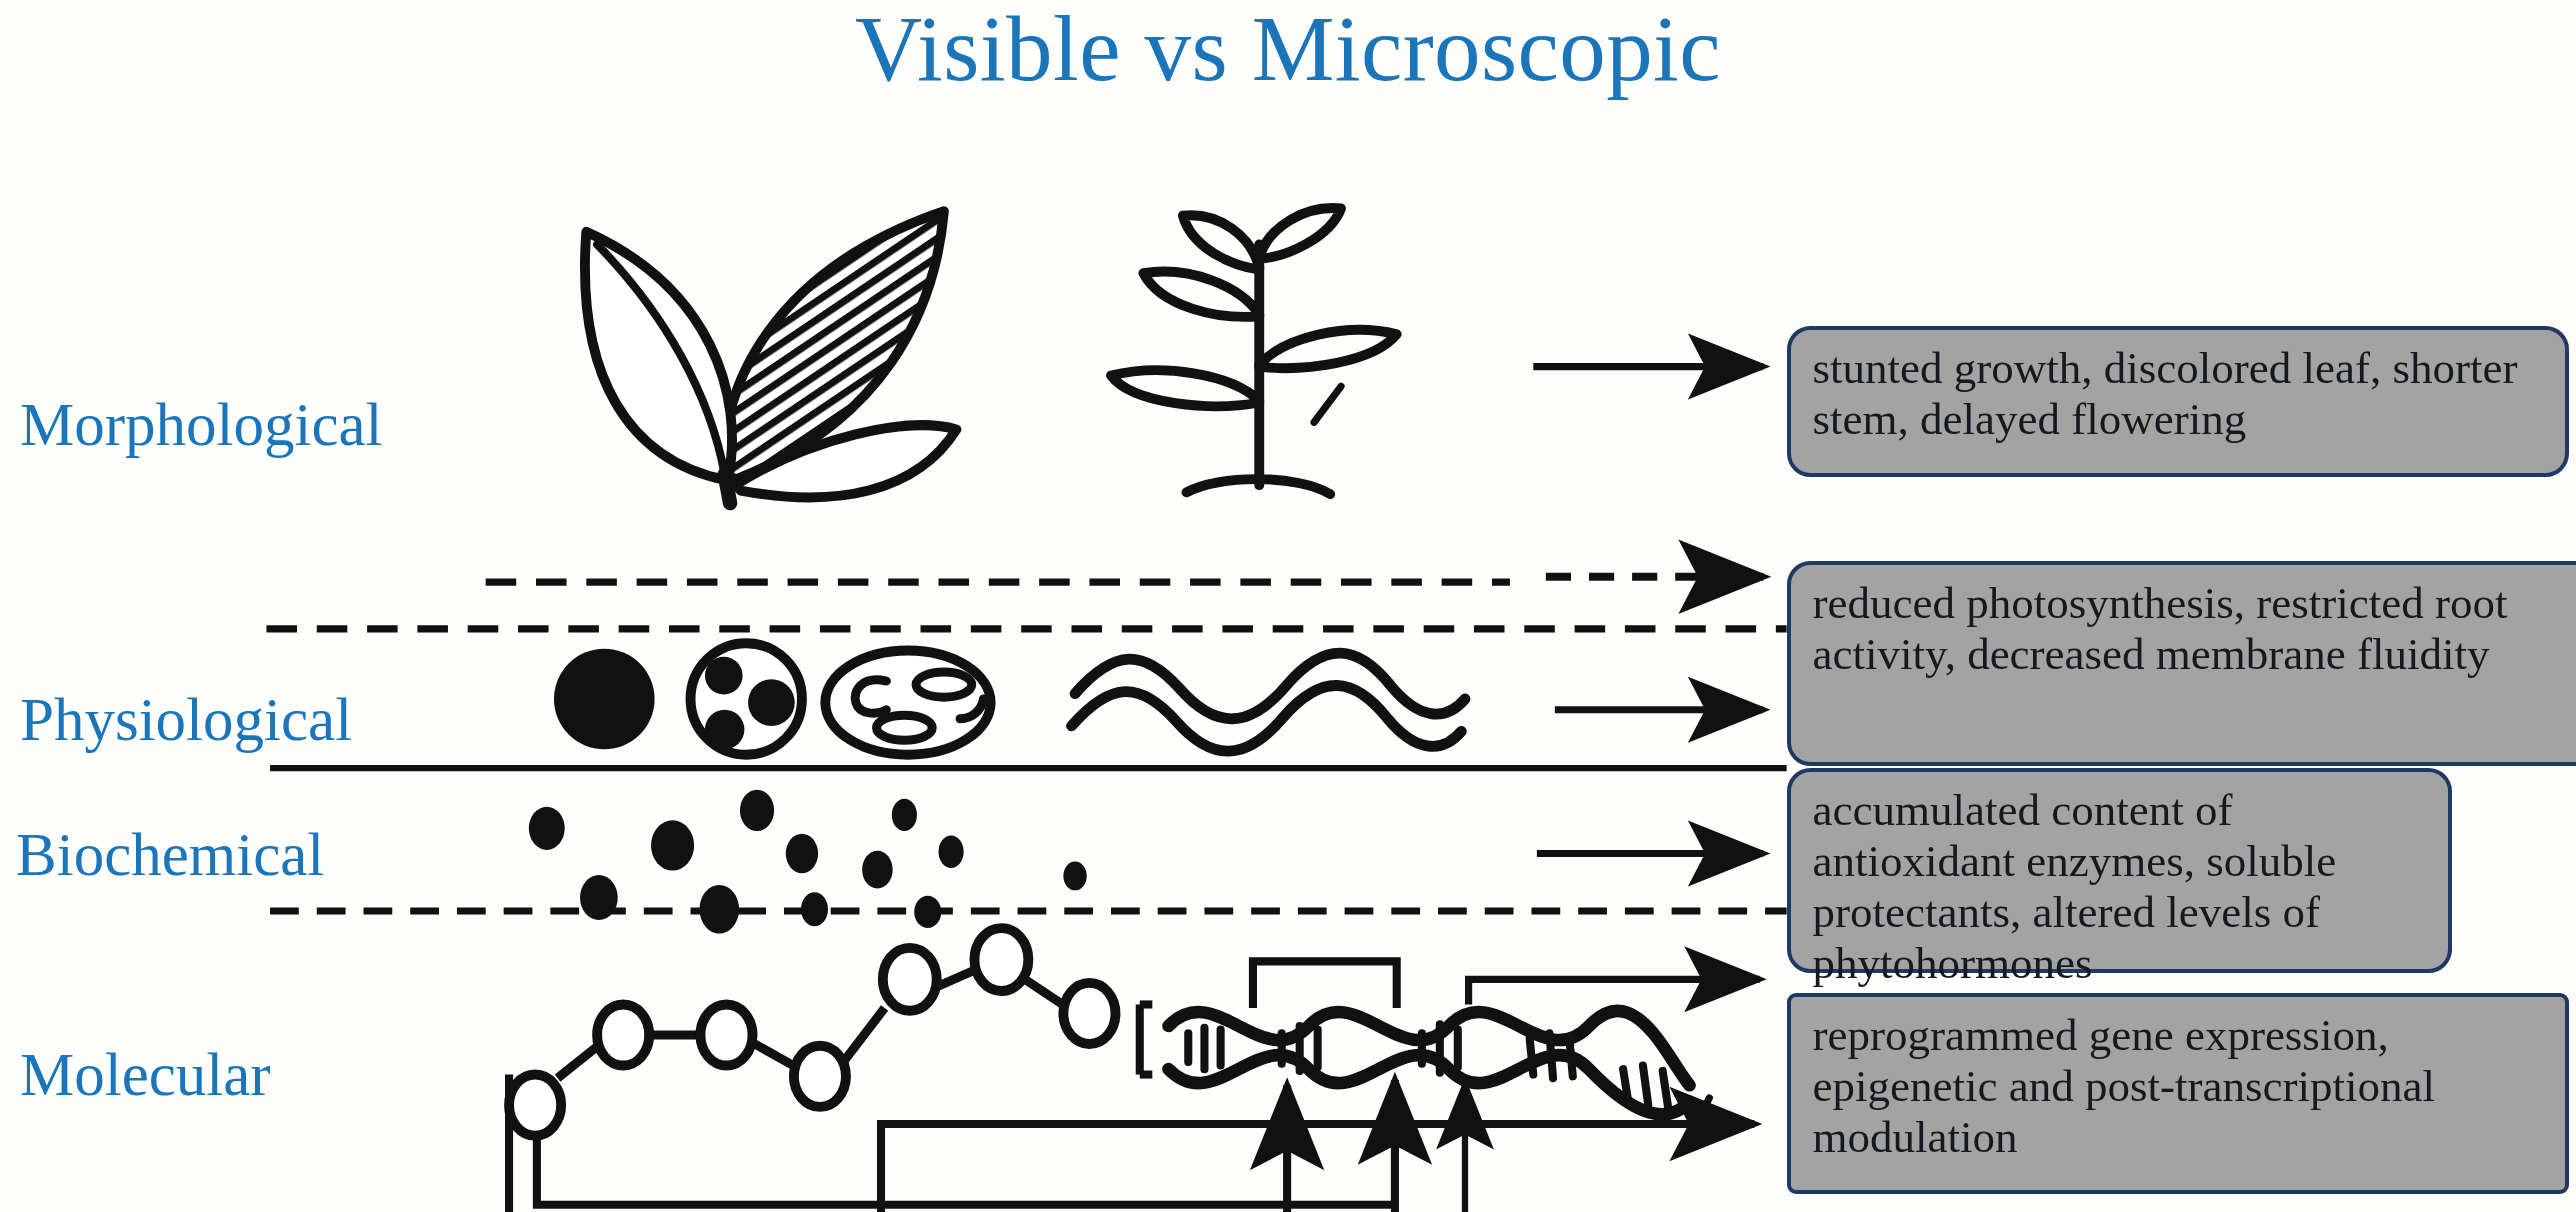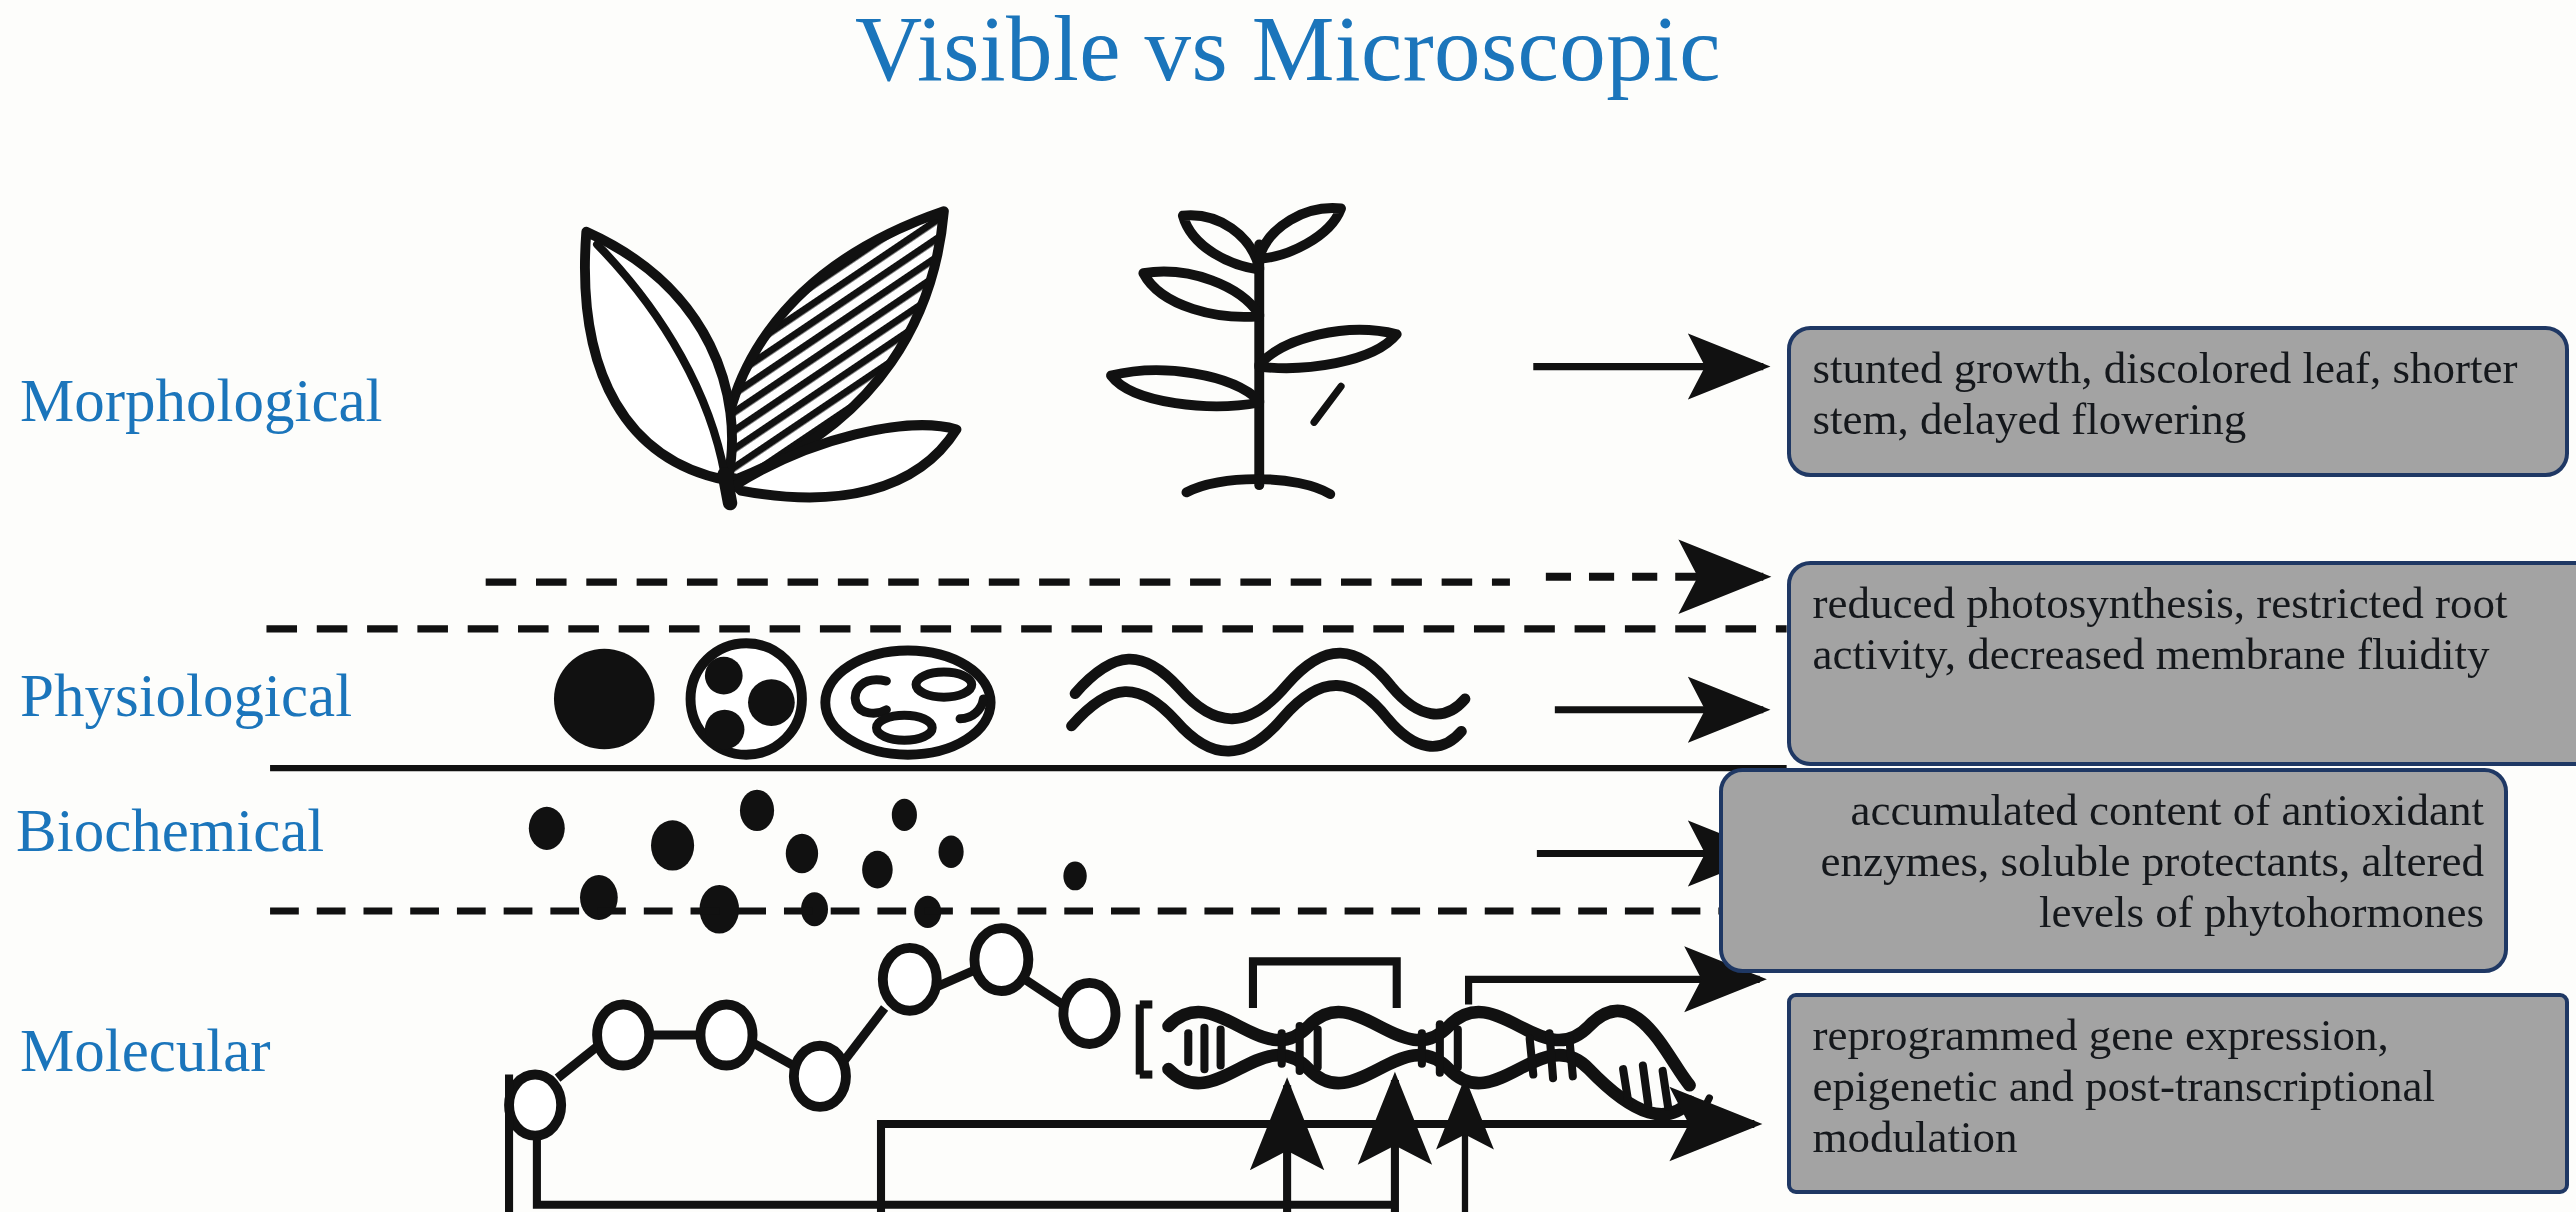--- a/index.html
+++ b/index.html
@@ -25,20 +25,21 @@
   }
 
   
   .cat{
     position:absolute;
     color:#1b75bb;
     font-size:61px;
     font-family:"Liberation Serif",serif;
     white-space:nowrap;
     line-height:1;
+    margin-top:24px;
   }
   .cat-morph{left:20px;top:370px;}
   .cat-phys{left:20px;top:665px;text-align:right;}
   .cat-bio{left:16px;top:800px;}
   .cat-mol{left:20px;top:1020px;}
 
   
   .infobox{
     position:absolute;
     border:4.5px solid #1f3864;
@@ -46,21 +47,21 @@
     background:#a3a3a3;
     box-sizing:border-box;
     padding:12.6px 20px 12.6px 21.6px;
     font-size:45px;
     line-height:1.14;
     color:#15181c;
     font-family:"Liberation Serif",serif;
   }
   .box1{left:1787px;top:326px;width:782px;height:151px;}
   .box2{left:1787px;top:561px;width:848px;height:205px;}
-  .box3{left:1719px;top:768px;width:789px;height:205px;text-align:right;}
+  .box3{left:1787px;top:768px;width:665px;height:205px;}
   .box4{left:1787px;top:993px;width:782px;height:201px;border-radius:9px;}
 
   .svgwrap{position:absolute;left:0;top:0;width:2576px;height:1212px;pointer-events:none;}
 </style>
 </head>
 <body>
 
 <div id="stage">
 
   <div class="title">Visible vs Microscopic</div>

